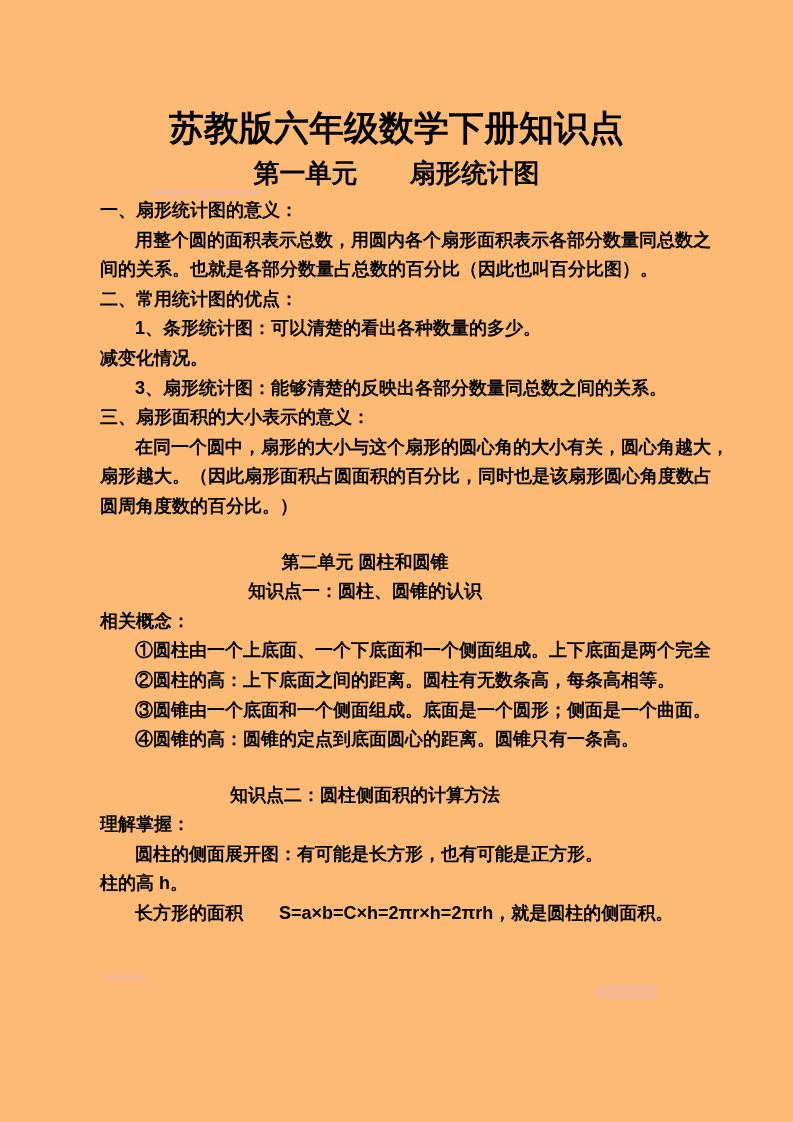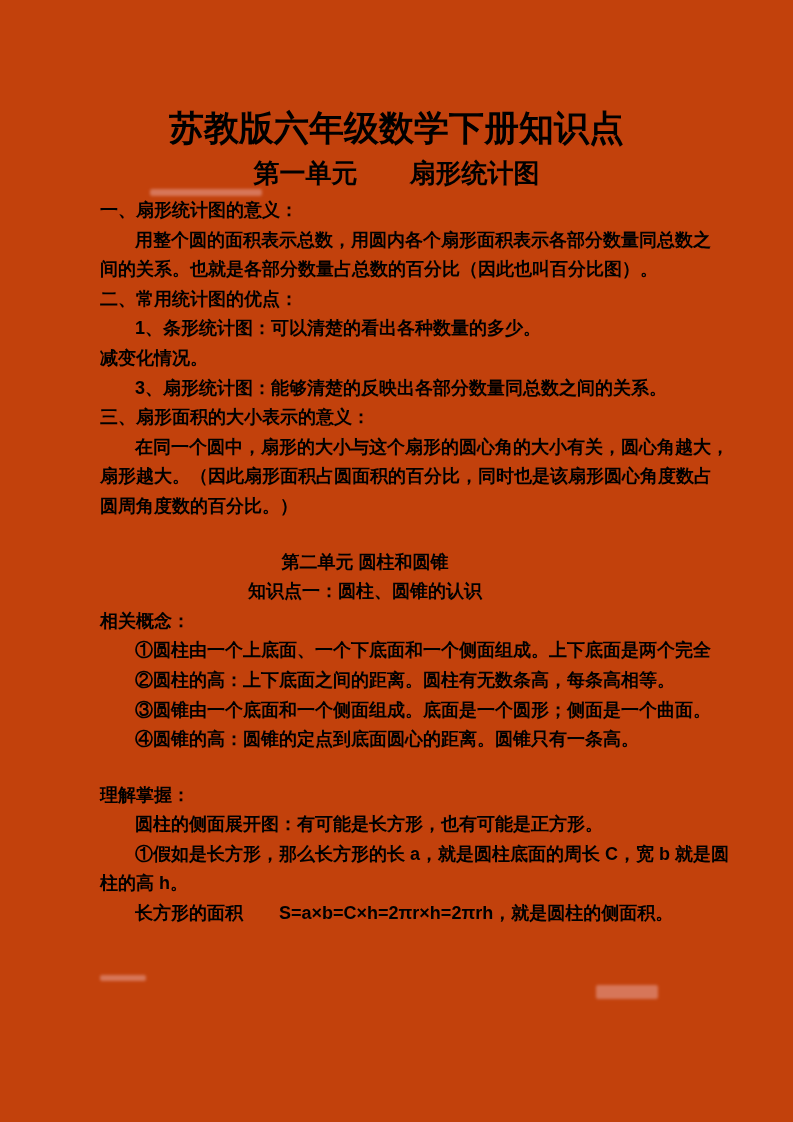--- a/index.html
+++ b/index.html
@@ -11,21 +11,21 @@
     width: 793px;
     height: 1122px;
     overflow: hidden;
     font-family: "Liberation Sans", sans-serif;
     color: #000000;
   }
   .doc {
     position: relative;
     width: 793px;
     height: 1122px;
-    background: #c2410c;
+    background: #fdba74;
   }
   .doc-title {
     margin: 0;
     padding-top: 105px;
     text-align: center;
     font-size: 35px;
     line-height: 46px;
     font-weight: 900;
     letter-spacing: 0px;
     white-space: nowrap;
@@ -89,22 +89,22 @@
       <div class="line line--plain">圆周角度数的百分比。）</div>
       <div class="line line--spacer"></div>
       <div class="line line--center">第二单元 圆柱和圆锥</div>
       <div class="line line--center">知识点一：圆柱、圆锥的认识</div>
       <div class="line line--plain">相关概念：</div>
       <div class="line line--indent">①圆柱由一个上底面、一个下底面和一个侧面组成。上下底面是两个完全</div>
       <div class="line line--indent">②圆柱的高：上下底面之间的距离。圆柱有无数条高，每条高相等。</div>
       <div class="line line--indent">③圆锥由一个底面和一个侧面组成。底面是一个圆形；侧面是一个曲面。</div>
       <div class="line line--indent">④圆锥的高：圆锥的定点到底面圆心的距离。圆锥只有一条高。</div>
       <div class="line line--spacer"></div>
+      <div class="line line--center">知识点二：圆柱侧面积的计算方法</div>
       <div class="line line--plain">理解掌握：</div>
       <div class="line line--indent">圆柱的侧面展开图：有可能是长方形，也有可能是正方形。</div>
-      <div class="line line--indent">①假如是长方形，那么长方形的长 a，就是圆柱底面的周长 C，宽 b 就是圆</div>
       <div class="line line--plain">柱的高 h。</div>
       <div class="line line--indent">长方形的面积　　S=a×b=C×h=2πr×h=2πrh，就是圆柱的侧面积。</div>
     </div>
 <div class="artifact" style="left: 150px; top: 189px; width: 112px; height: 7px;"></div>
     <div class="artifact" style="left: 100px; top: 975px; width: 46px; height: 6px;"></div>
     <div class="artifact" style="left: 596px; top: 985px; width: 62px; height: 14px;"></div>
   </div>
 
 </body></html>

